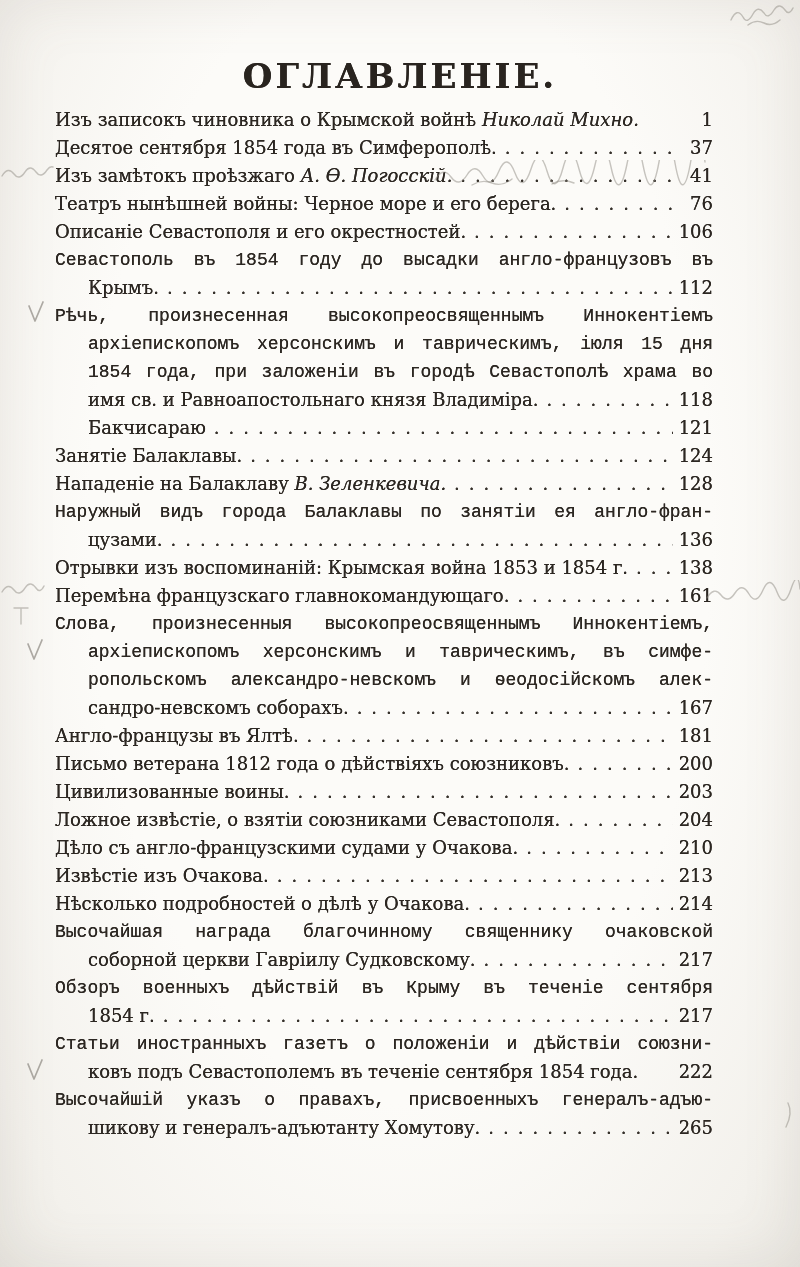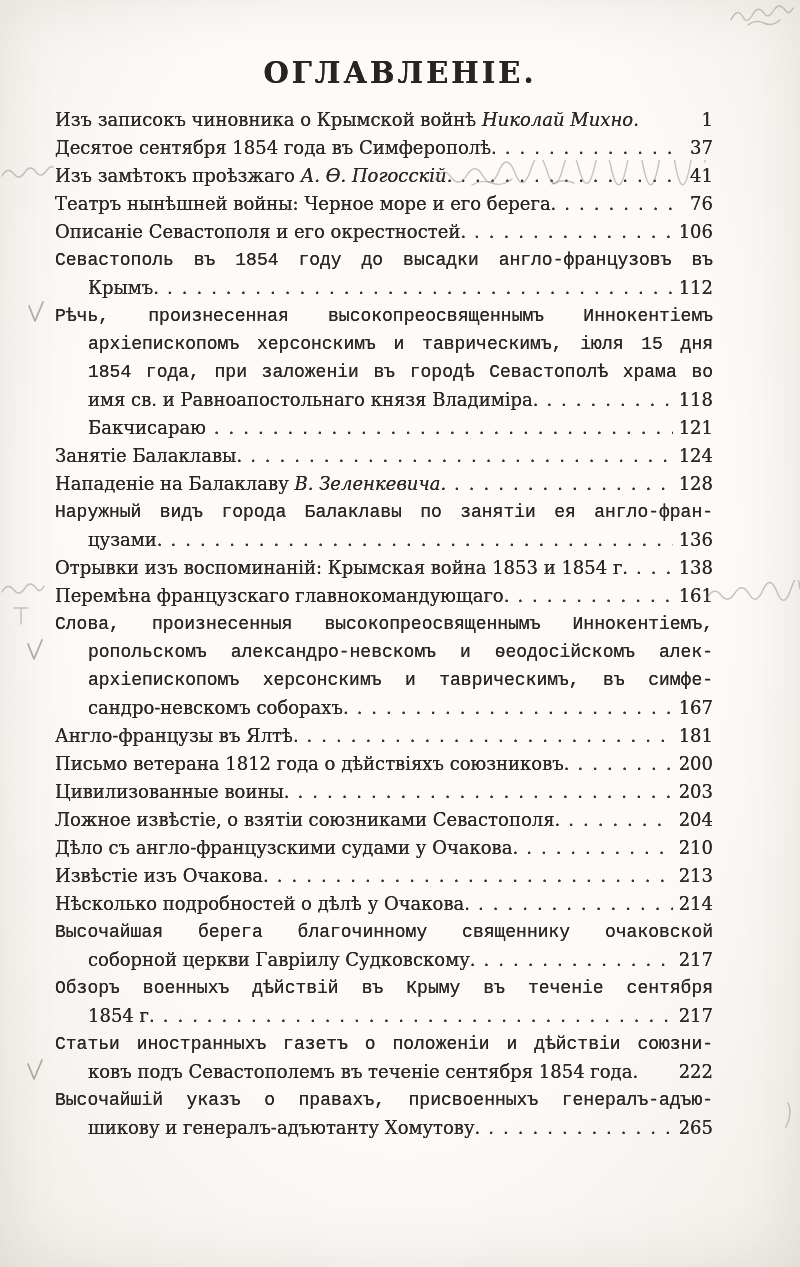--- a/index.html
+++ b/index.html
@@ -14,21 +14,21 @@
     overflow: hidden;
     background: radial-gradient(ellipse at 50% 42%, #fcfbf8 55%, #f3f1ec 88%, #ecEAe4 100%);
     background-color: #fbfaf6;
     color: #2c2722;
     box-shadow: inset 0 0 60px rgba(120,110,95,0.12);
   }
   .title {
     position: absolute;
     top: 56px; left: 0; right: 0;
     text-align: center;
-    font-size: 29px;
+    font-size: 34px;
     font-weight: bold;
     letter-spacing: 3px;
     color: #29241f;
     text-shadow: 0 0 .5px #29241f;
   }
   .toc {
     position: absolute;
     top: 106px; left: 55px;
     width: 658px;
     font-size: 18px;
@@ -162,22 +162,22 @@
       </div>
       <div class="entry">
         <div class="line last">
           <span class="txt"><span>Перемѣна французскаго главнокомандующаго.</span></span>
           <span class="leader">..................................................</span>
           <span class="pg">161</span>
         </div>
       </div>
       <div class="entry">
         <div class="line fill"><span class="txt"><span>Слова, произнесенныя высокопреосвященнымъ Иннокентіемъ,</span></span></div>
+        <div class="line cont fill"><span class="txt"><span>архіепископомъ херсонскимъ и таврическимъ, въ симфе-</span></span></div>
         <div class="line cont fill"><span class="txt"><span>ропольскомъ александро-невскомъ и ѳеодосійскомъ алек-</span></span></div>
-        <div class="line cont fill"><span class="txt"><span>архіепископомъ херсонскимъ и таврическимъ, въ симфе-</span></span></div>
         <div class="line cont last">
           <span class="txt"><span>сандро-невскомъ соборахъ.</span></span>
           <span class="leader">..................................................</span>
           <span class="pg">167</span>
         </div>
       </div>
       <div class="entry">
         <div class="line last">
           <span class="txt"><span>Англо-французы въ Ялтѣ.</span></span>
           <span class="leader">..................................................</span>
@@ -220,21 +220,21 @@
         </div>
       </div>
       <div class="entry">
         <div class="line last">
           <span class="txt"><span>Нѣсколько подробностей о дѣлѣ у Очакова.</span></span>
           <span class="leader">..................................................</span>
           <span class="pg">214</span>
         </div>
       </div>
       <div class="entry">
-        <div class="line fill"><span class="txt"><span>Высочайшая берега благочинному священнику очаковской</span></span></div>
+        <div class="line fill"><span class="txt"><span>Высочайшая награда благочинному священнику очаковской</span></span></div>
         <div class="line cont last">
           <span class="txt"><span>соборной церкви Гавріилу Судковскому.</span></span>
           <span class="leader">..................................................</span>
           <span class="pg">217</span>
         </div>
       </div>
       <div class="entry">
         <div class="line fill"><span class="txt"><span>Обзоръ военныхъ дѣйствій въ Крыму въ теченіе сентября</span></span></div>
         <div class="line cont last">
           <span class="txt"><span>1854 г.</span></span>

